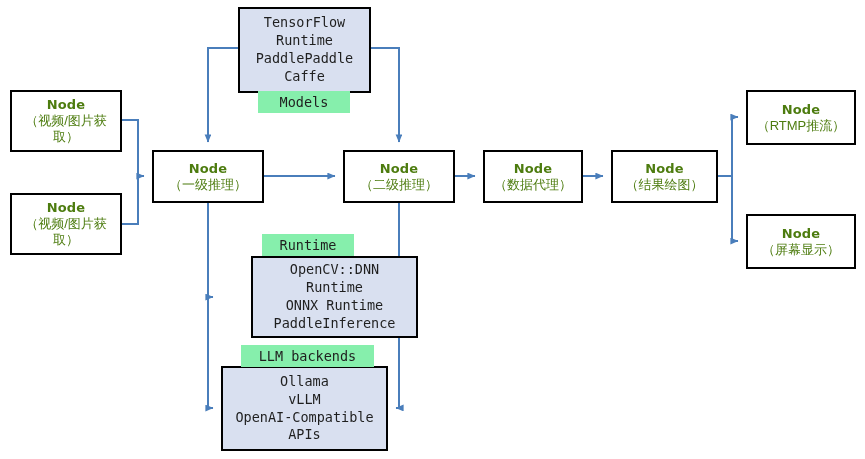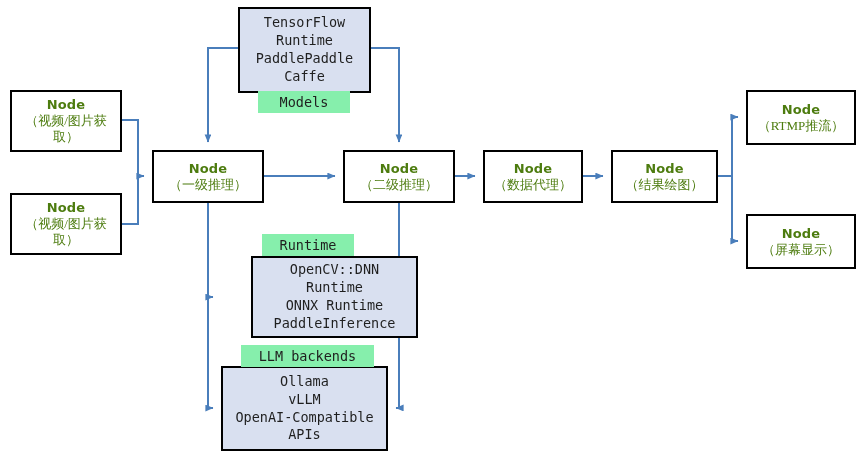--- a/index.html
+++ b/index.html
@@ -36,21 +36,21 @@
     line-height: 1.22;
     color: #4d7c0f;
   }
   .node-title {
     font-family: "DejaVu Sans", sans-serif;
     font-weight: bold;
     font-size: 13px;
     letter-spacing: 0.2px;
   }
   .node-sub {
-    font-family: Liberation Serif, serif;
+    font-family: Liberation Sans, sans-serif;
     font-size: 13px;
     padding: 0 8px;
   }
   .group {
     position: absolute;
     box-sizing: border-box;
     border: 2px solid #000000;
     background: #d9e0f0;
     display: flex;
     flex-direction: column;

